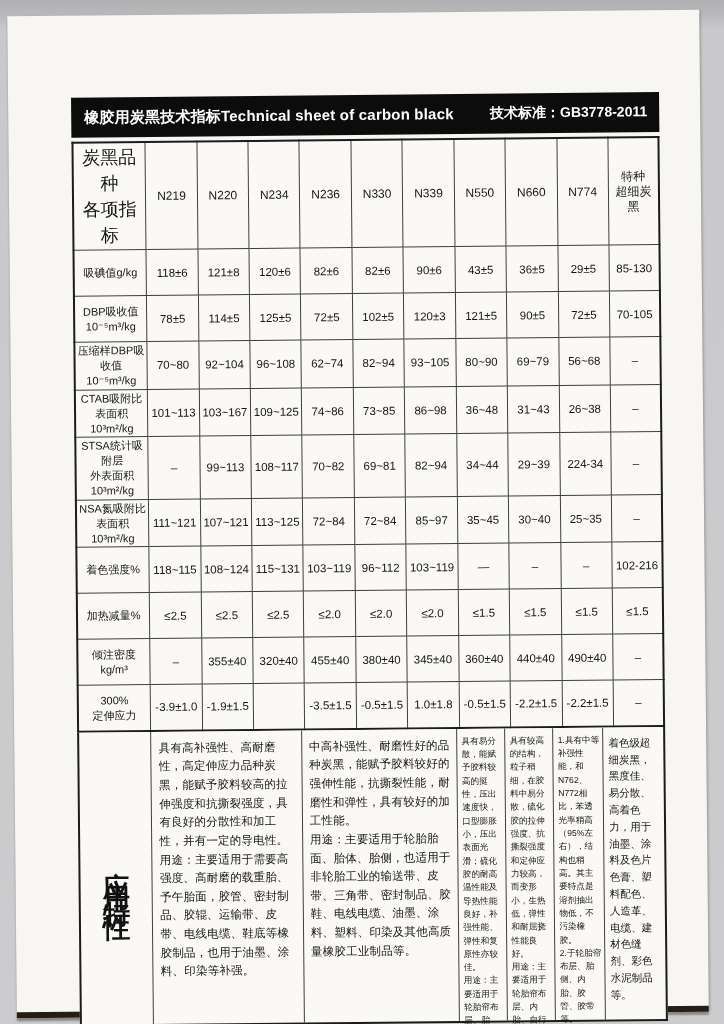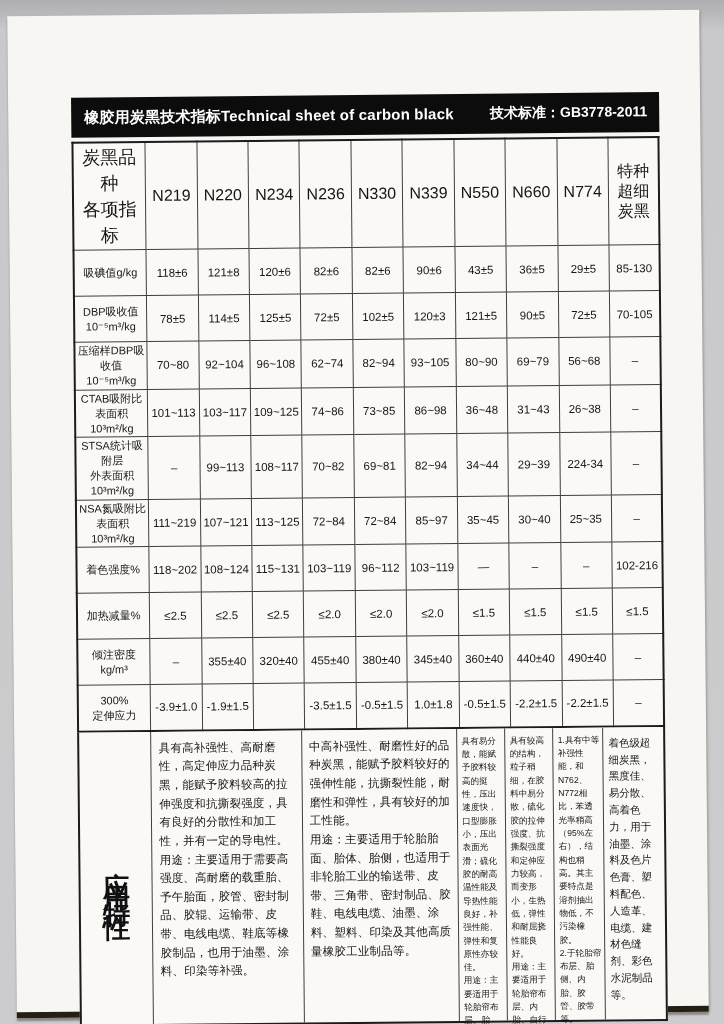--- a/index.html
+++ b/index.html
@@ -28,21 +28,21 @@
   
   table.spec{
     width:100%;border-collapse:collapse;table-layout:fixed;
     border:2px solid #1c1c1c;background:#faf9f6;
   }
   table.spec th,table.spec td{
     border:1.5px solid #3f3f3f;text-align:center;vertical-align:middle;
     padding:1px 1px;font-weight:normal;white-space:pre-line;
     font-size:11.5px;line-height:1.25;color:#161616;
   }
-  table.spec thead th{height:50px;font-size:16px;}
+  table.spec thead th{height:50px;font-size:12px;}
   table.spec thead th.corner{font-size:18px;line-height:1.45;}
   table.spec tbody tr{height:46px;}
   table.spec th.row-label{font-size:11px;line-height:1.35;padding:1px 2px;}
   
   .app-row{
     display:flex;border:2px solid #1c1c1c;border-top:none;
     height:294px;background:#faf9f6;box-sizing:border-box;align-items:stretch;
   }
   .app-label{
     width:12.4%;display:flex;align-items:center;justify-content:center;
@@ -143,21 +143,21 @@
             <td>93~105</td>
             <td>80~90</td>
             <td>69~79</td>
             <td>56~68</td>
             <td>–</td>
           </tr>
           <tr>
             <th class="row-label">CTAB吸附比
 表面积10³m²/kg</th>
             <td>101~113</td>
-            <td>103~117</td>
+            <td>103~167</td>
             <td>109~125</td>
             <td>74~86</td>
             <td>73~85</td>
             <td>86~98</td>
             <td>36~48</td>
             <td>31~43</td>
             <td>26~38</td>
             <td>–</td>
           </tr>
           <tr>
@@ -170,34 +170,34 @@
             <td>69~81</td>
             <td>82~94</td>
             <td>34~44</td>
             <td>29~39</td>
             <td>224-34</td>
             <td>–</td>
           </tr>
           <tr>
             <th class="row-label">NSA氮吸附比
 表面积10³m²/kg</th>
-            <td>111~219</td>
+            <td>111~121</td>
             <td>107~121</td>
             <td>113~125</td>
             <td>72~84</td>
             <td>72~84</td>
             <td>85~97</td>
             <td>35~45</td>
             <td>30~40</td>
             <td>25~35</td>
             <td>–</td>
           </tr>
           <tr>
             <th class="row-label">着色强度%</th>
-            <td>118~202</td>
+            <td>118~115</td>
             <td>108~124</td>
             <td>115~131</td>
             <td>103~119</td>
             <td>96~112</td>
             <td>103~119</td>
             <td>—</td>
             <td>–</td>
             <td>–</td>
             <td>102-216</td>
           </tr>

